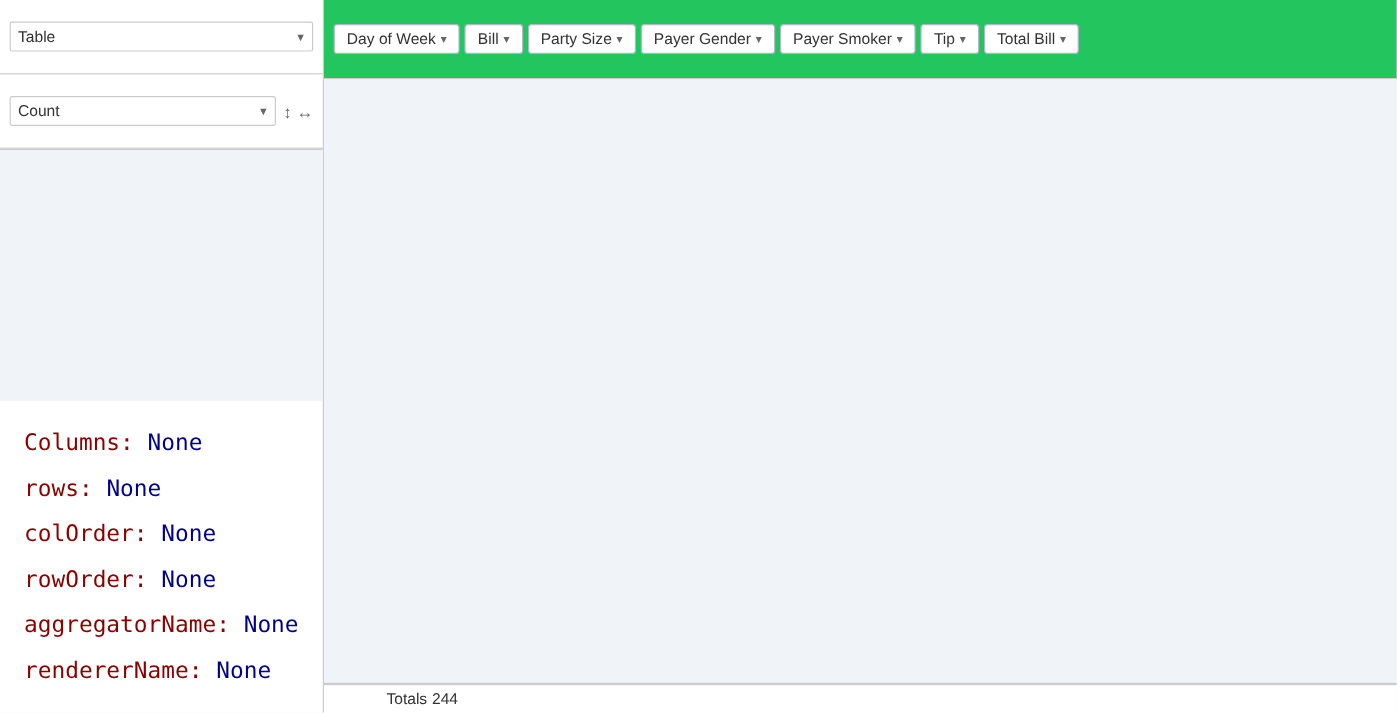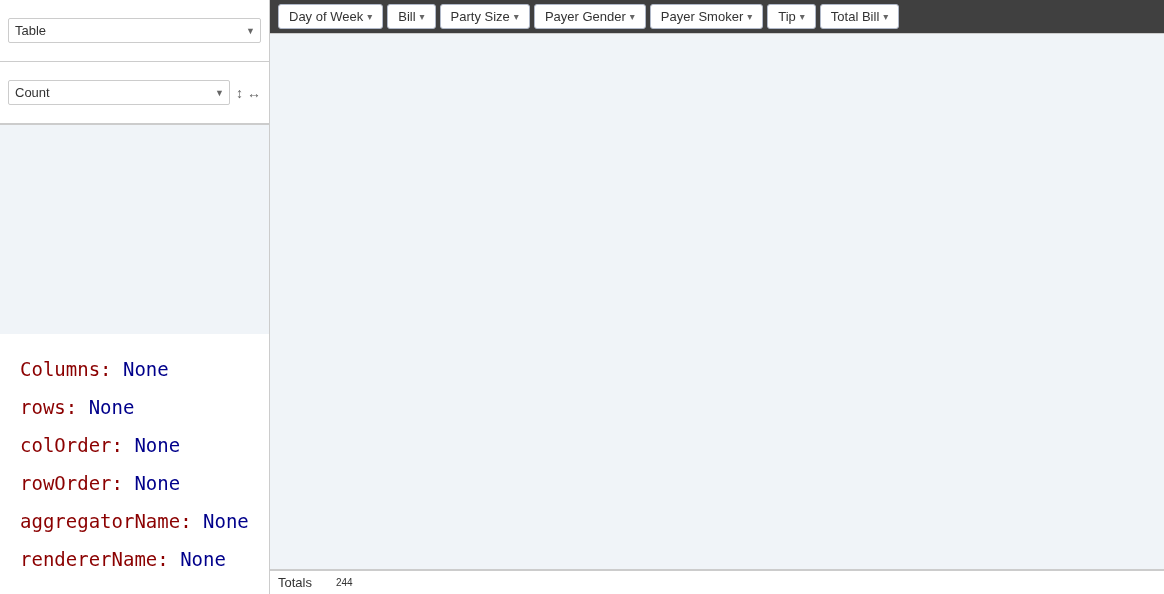--- a/index.html
+++ b/index.html
@@ -117,25 +117,25 @@
 
     .right-panel {
       flex: 1;
       display: flex;
       flex-direction: column;
     }
 
     .filter-bar {
       display: flex;
       align-items: center;
-      padding: 4px 8px;
+      padding: 20px 8px;
       border-bottom: 1px solid #ccc;
       flex-wrap: wrap;
       gap: 4px;
-      background: #404040;
+      background: #22c55e;
     }
 
     .filter-btn {
       display: flex;
       align-items: center;
       padding: 4px 10px;
       border: 1px solid #b0b8c8;
       border-radius: 3px;
       background: #fff;
       font-size: 13px;
@@ -162,27 +162,27 @@
       padding: 4px 8px;
       border-top: 1px solid #ccc;
       background: #fff;
     }
 
     .totals-label {
       font-size: 13px;
       color: #333;
       font-weight: normal;
       margin-right: 4px;
+      margin-left: 44px;
     }
 
     .totals-value {
-      font-size: 10px;
+      font-size: 13px;
       color: #333;
       font-weight: normal;
-      margin-left: 20px;
     }
   </style>
 </head>
 <body>
 
 <div class="main-container">
 
   <div class="left-panel">
     <div class="left-top">
 

